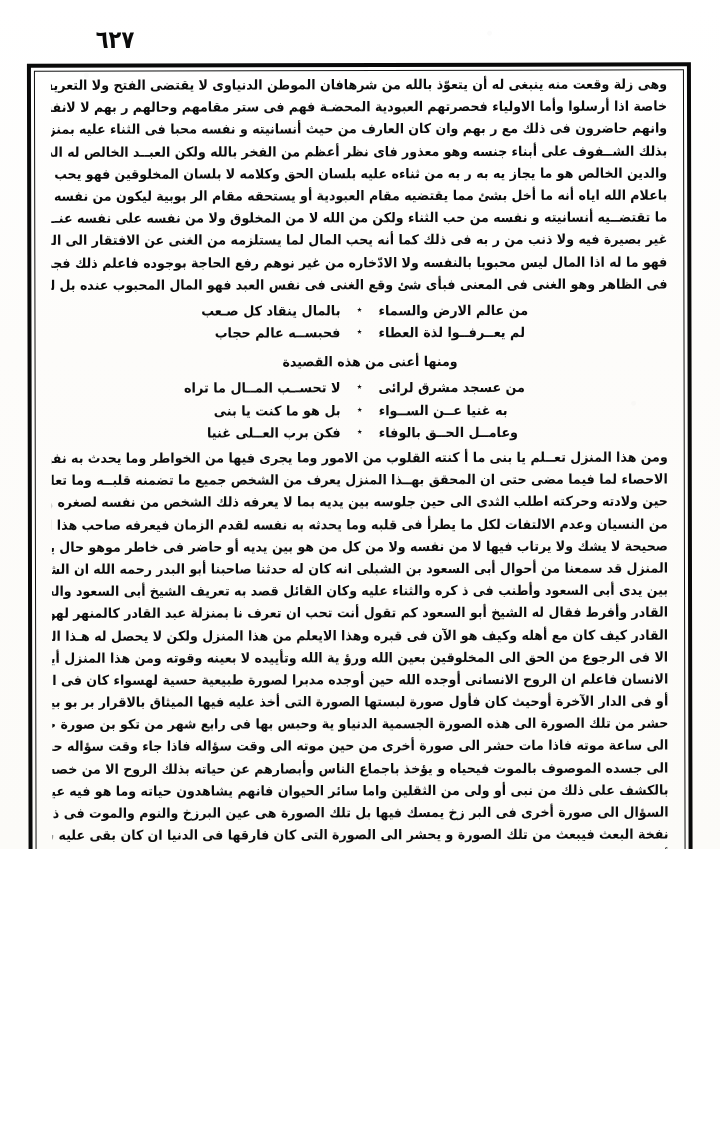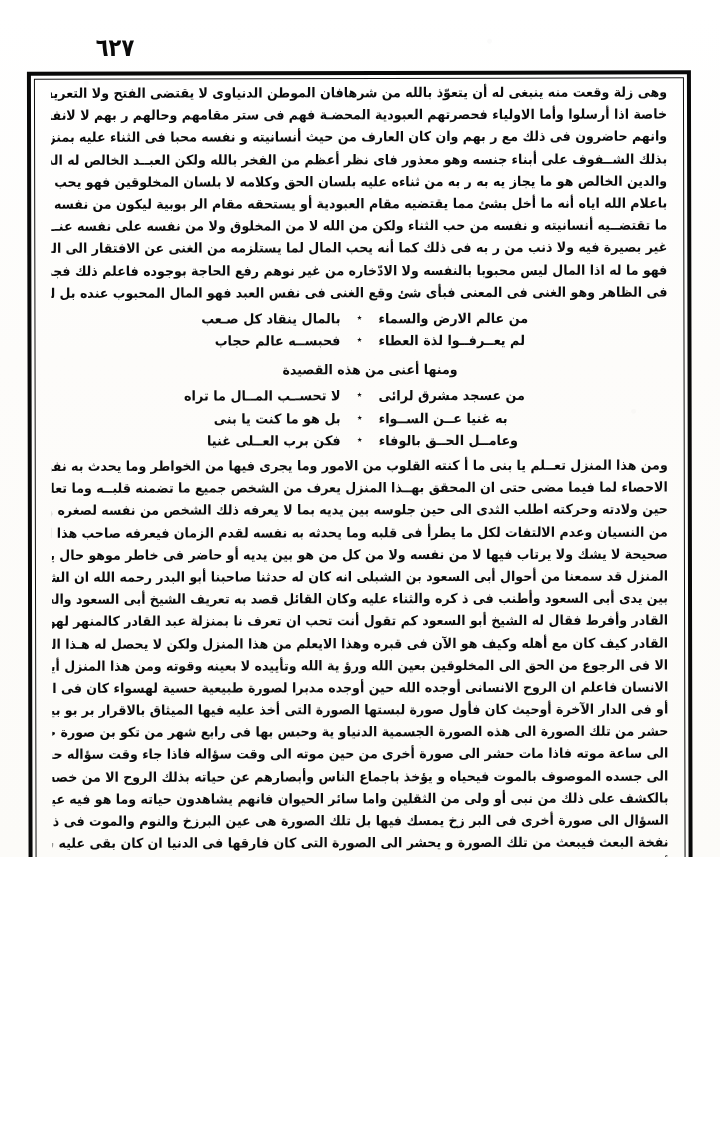--- a/index.html
+++ b/index.html
@@ -10,21 +10,21 @@
   }
 
   body {
     font-family: "DejaVu Sans", sans-serif;
   }
 
   #page {
     position: relative;
     width: 720px;
     height: 841px;
-    margin: 16px auto;
+    margin: 8px auto;
     background: #fdfdfb;
     overflow: hidden;
   }
 
   
   #page::before {
     content: "";
     position: absolute;
     inset: 0;
     background:

